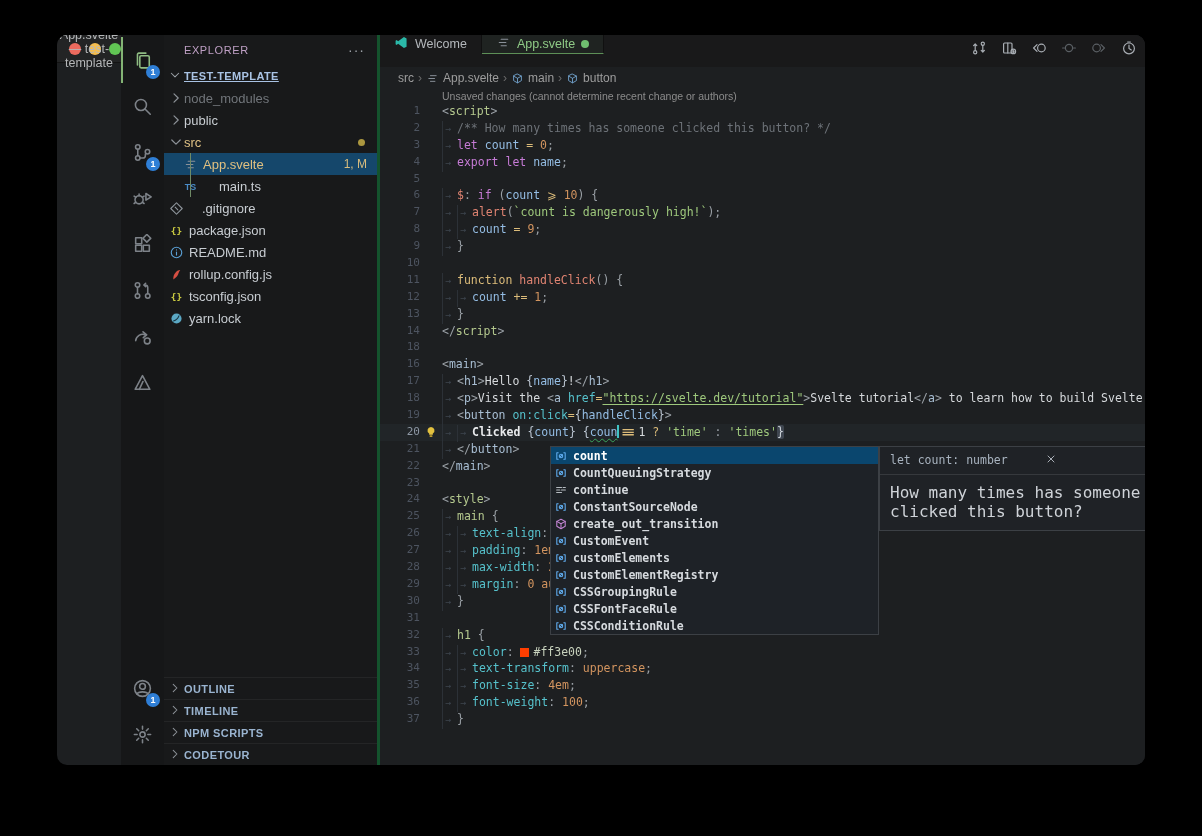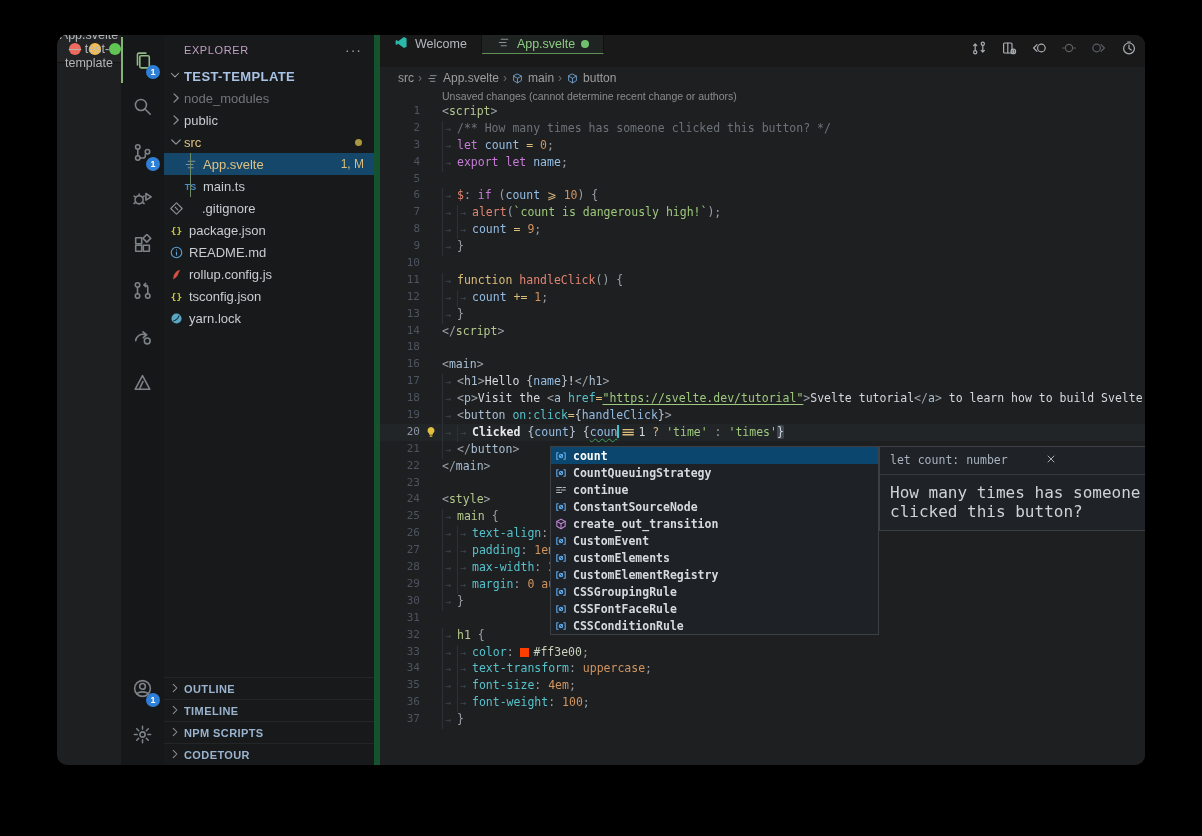--- a/index.html
+++ b/index.html
@@ -23,26 +23,26 @@
   .act { position:relative; height:46px; display:flex; align-items:center; justify-content:center;
          color:#7d8288; cursor:pointer; }
   .act svg { width:21px; height:21px; }
   .act.on { color:#8fbc83; border-left:2px solid #83b374; }
   .abadge { position:absolute; right:4px; bottom:4px; min-width:14px; height:14px;
             background:#2f7fd6; color:#fff; font-size:9px; font-weight:bold; border-radius:50%;
             display:flex; align-items:center; justify-content:center; }
   #act-bottom { margin-top:auto; padding-bottom:8px; }
   
   #sidebar { width:216px; background:#18191a; display:flex; flex-direction:column;
-             border-right:6px solid #14532d; }
+             border-right:3px solid #14532d; }
   #sb-head { height:30px; display:flex; align-items:center; padding:0 12px 0 20px; }
   #sb-title { font-size:11px; letter-spacing:.6px; color:#bfa0c5; flex:1; }
   #sb-more { color:#9aa0a6; font-size:14px; letter-spacing:1px; cursor:pointer; }
   #proj-row { height:22px; display:flex; align-items:center; padding-left:4px;
-              color:#a9c3e4; font-weight:bold; font-size:13px; letter-spacing:.4px; cursor:pointer; }
+              color:#a9c3e4; font-weight:bold; font-size:11px; letter-spacing:.4px; cursor:pointer;text-decoration:underline; }
   #proj-row svg { width:14px; height:14px; color:#9aa0a6; margin-right:2px; }
   #tree { flex:0 0 auto; }
   .trow { position:relative; height:22px; display:flex; align-items:center; font-size:13px;
           color:#c8cdd2; cursor:pointer; }
   .trow .chev { width:16px; height:16px; color:#8d9298; flex:0 0 auto; }
   .trow .ficon { width:16px; height:16px; margin-right:5px; flex:0 0 auto;
                  display:flex; align-items:center; justify-content:center; }
   .trow .ficon svg { width:15px; height:15px; }
   .trow.dim .tlabel { color:#71757a; }
   .trow.modY .tlabel { color:#dfc184; }
@@ -273,21 +273,21 @@
           <div class="trow sel" style="padding-left: 18px;">
             <span class="tguide"></span>
             <span class="ficon ic-lines" style="display: inline-flex; align-items: center;">
               <svg viewBox="0 0 16 16" fill="none" stroke="currentColor" stroke-width="1.2" stroke-linecap="round" stroke-linejoin="round">
                 <path d="M5.5 4.5h7M3.5 8h7M5.5 11.5h5.5"></path>
               </svg>
             </span>
             <span class="tlabel">App.svelte</span>
             <span class="tbadge">1, M</span>
           </div>
-          <div class="trow" style="padding-left: 18px;">
+          <div class="trow" style="padding-left: 18px; gap: 16px;">
             <span class="tguide"></span>
             <span class="ficon ic-ts" style="display: inline-flex; align-items: center;">
               <svg viewBox="0 0 16 16" fill="none" stroke="currentColor" stroke-width="1.2" stroke-linecap="round" stroke-linejoin="round">
                 <text x="8" y="12" text-anchor="middle" font-size="9.5" font-weight="bold" fill="currentColor" stroke="none" font-family="Liberation Sans, sans-serif">TS</text>
               </svg>
             </span>
             <span class="tlabel">main.ts</span>
           </div>
           <div class="trow" style="padding-left: 4px; gap: 13px;">
             <span class="ficon ic-git" style="display: inline-flex; align-items: center;">

